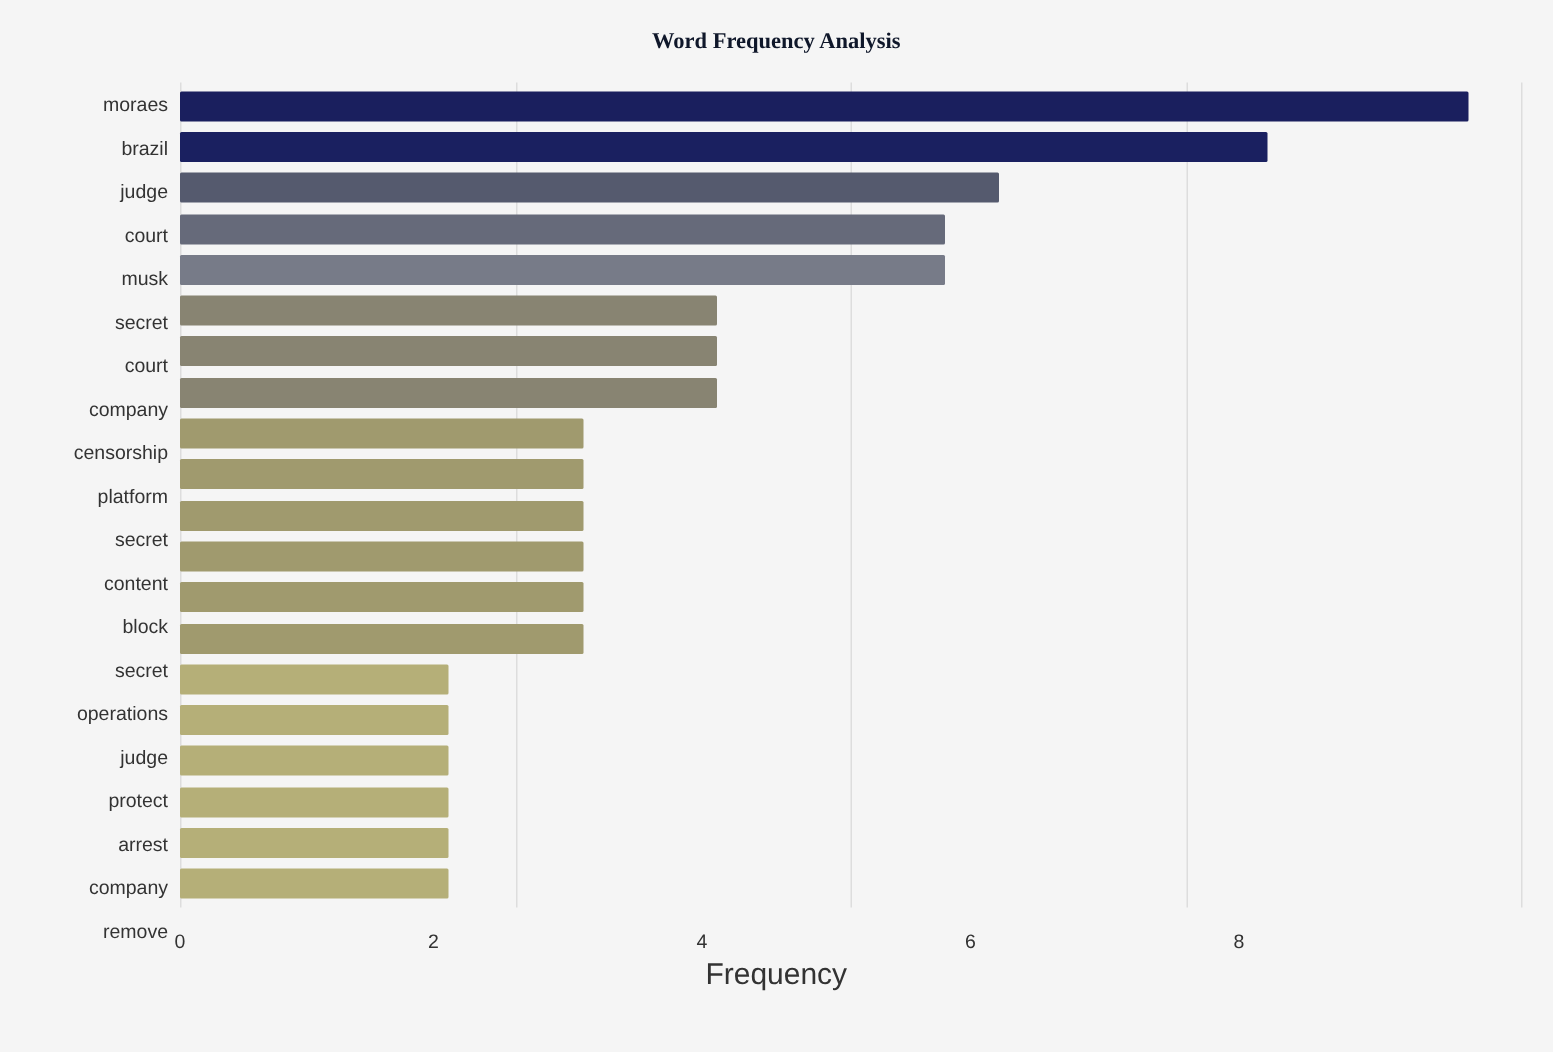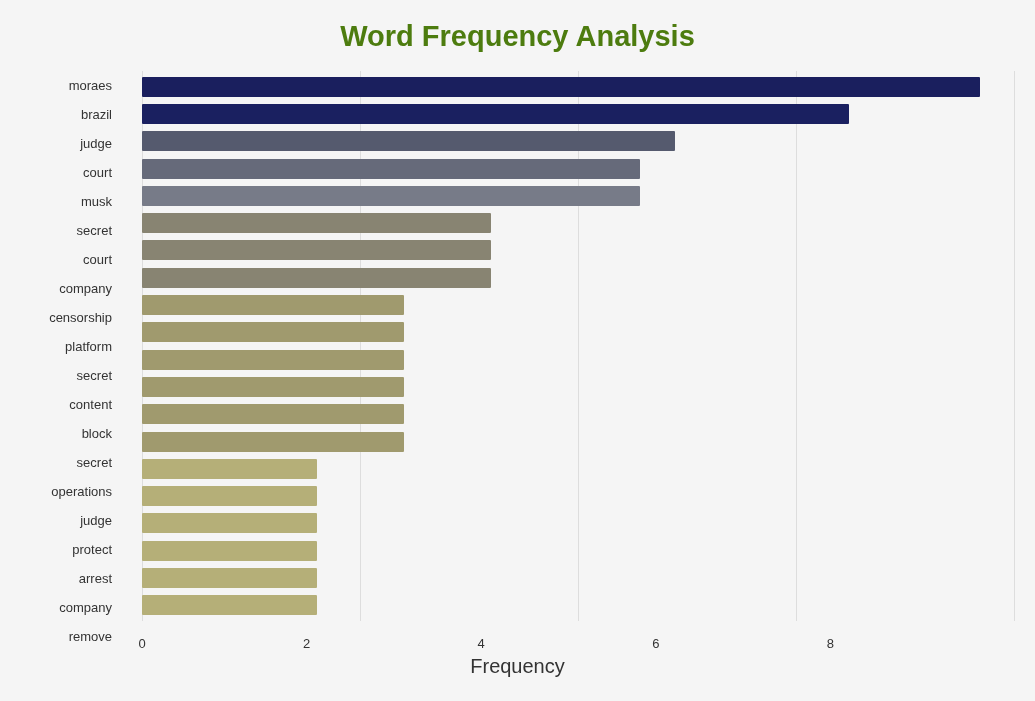--- a/index.html
+++ b/index.html
@@ -14,31 +14,31 @@
     }
     .chart-container {
       background: #f5f5f5;
       width: 1035px;
       height: 701px;
       padding: 20px 20px 60px 20px;
       position: relative;
     }
     .chart-title {
       text-align: center;
-      font-size: 29px;
+      font-size: 15px;
       font-weight: bold;
-      color: #4d7c0f;
+      color: #0f172a;
       margin-bottom: 18px;
+      font-family: Liberation Serif, serif;
     }
     .chart-area {
       display: flex;
       width: 100%;
       height: 580px;
       position: relative;
-      gap: 22px;
     }
     .y-labels {
       display: flex;
       flex-direction: column;
       justify-content: space-around;
       width: 100px;
       padding-right: 8px;
       flex-shrink: 0;
     }
     .y-label {

